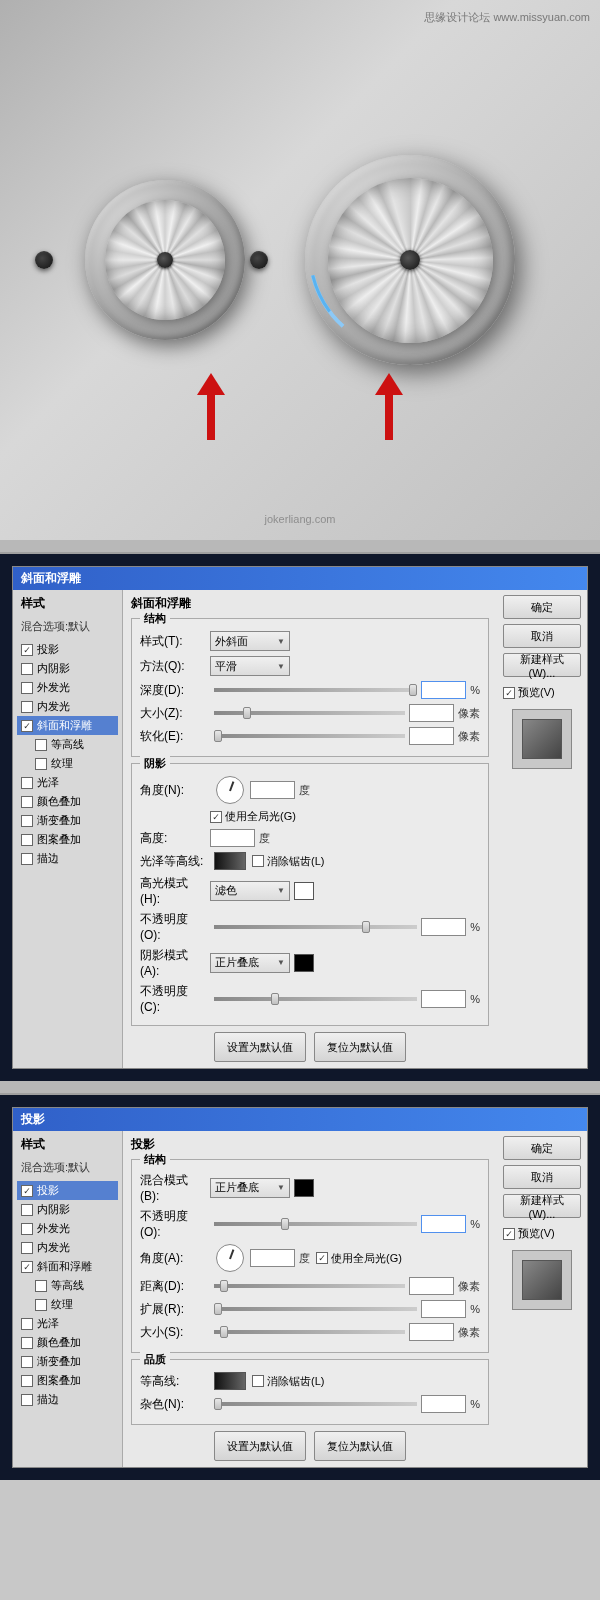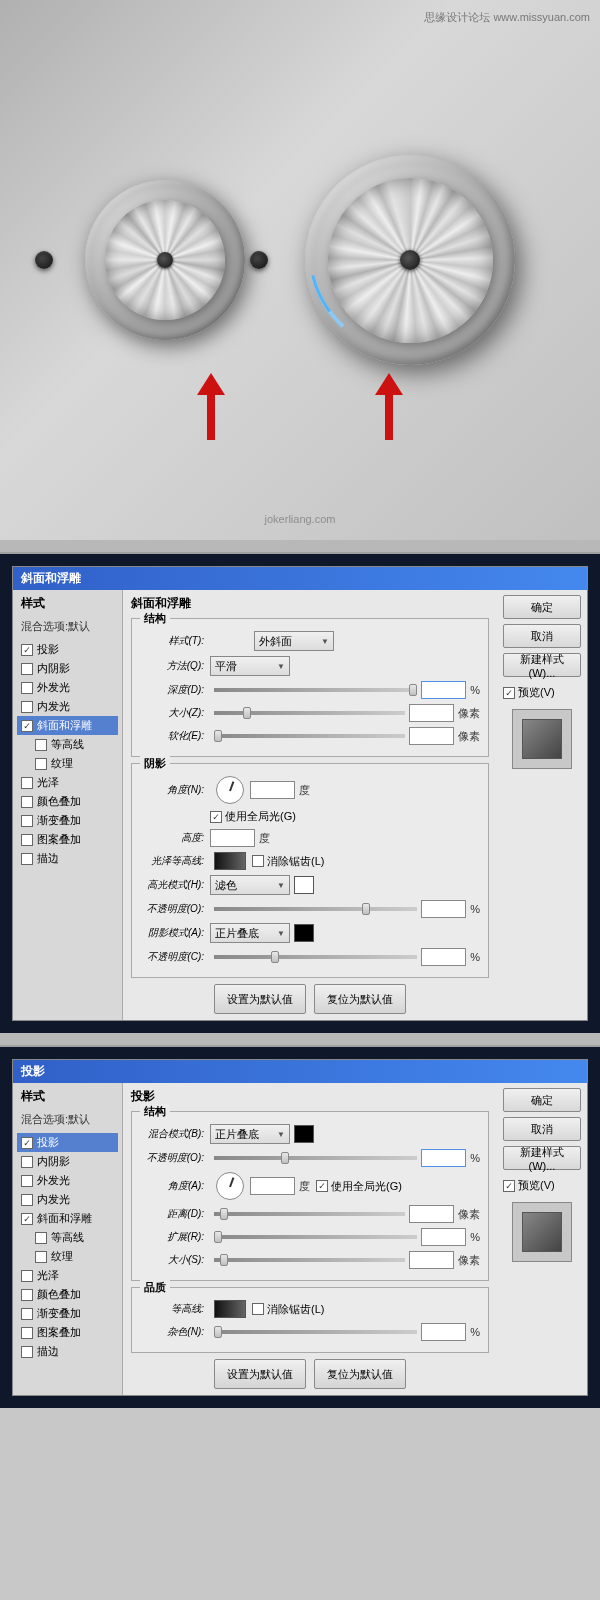--- a/index.html
+++ b/index.html
@@ -336,25 +336,23 @@
 
     .form-row {
       display: flex;
       align-items: center;
       margin-bottom: 5px;
       font-size: 11px;
     }
 
     .form-label {
       width: 70px;
-      text-align: right;
       padding-right: 6px;
       flex-shrink: 0;
-      font-size: 10px;
-      font-style: italic;
+      font-size: 12px;
     }
 
     .select-field {
       height: 20px;
       border: 1px solid #888;
       background: linear-gradient(to bottom, #f0f0f0, #dcdcdc);
       font-size: 11px;
       padding: 0 4px;
       min-width: 80px;
       display: flex;
@@ -682,21 +680,21 @@
 
       <div class="settings-panel">
         <div class="section-title">斜面和浮雕</div>
 
         <div class="section-group">
           <div class="section-group-title">结构</div>
           <div style="height:6px;"></div>
 
           <div class="form-row">
             <div class="form-label">样式(T):</div>
-            <div class="select-field" style="width:68px;margin-left:44px;">
+            <div class="select-field" style="width:68px;">
               <span>外斜面</span>
               <span class="select-arrow">▼</span>
             </div>
           </div>
 
           <div class="form-row">
             <div class="form-label">方法(Q):</div>
             <div class="select-field" style="width:71px;">
               <span>平滑</span>
               <span class="select-arrow">▼</span>

